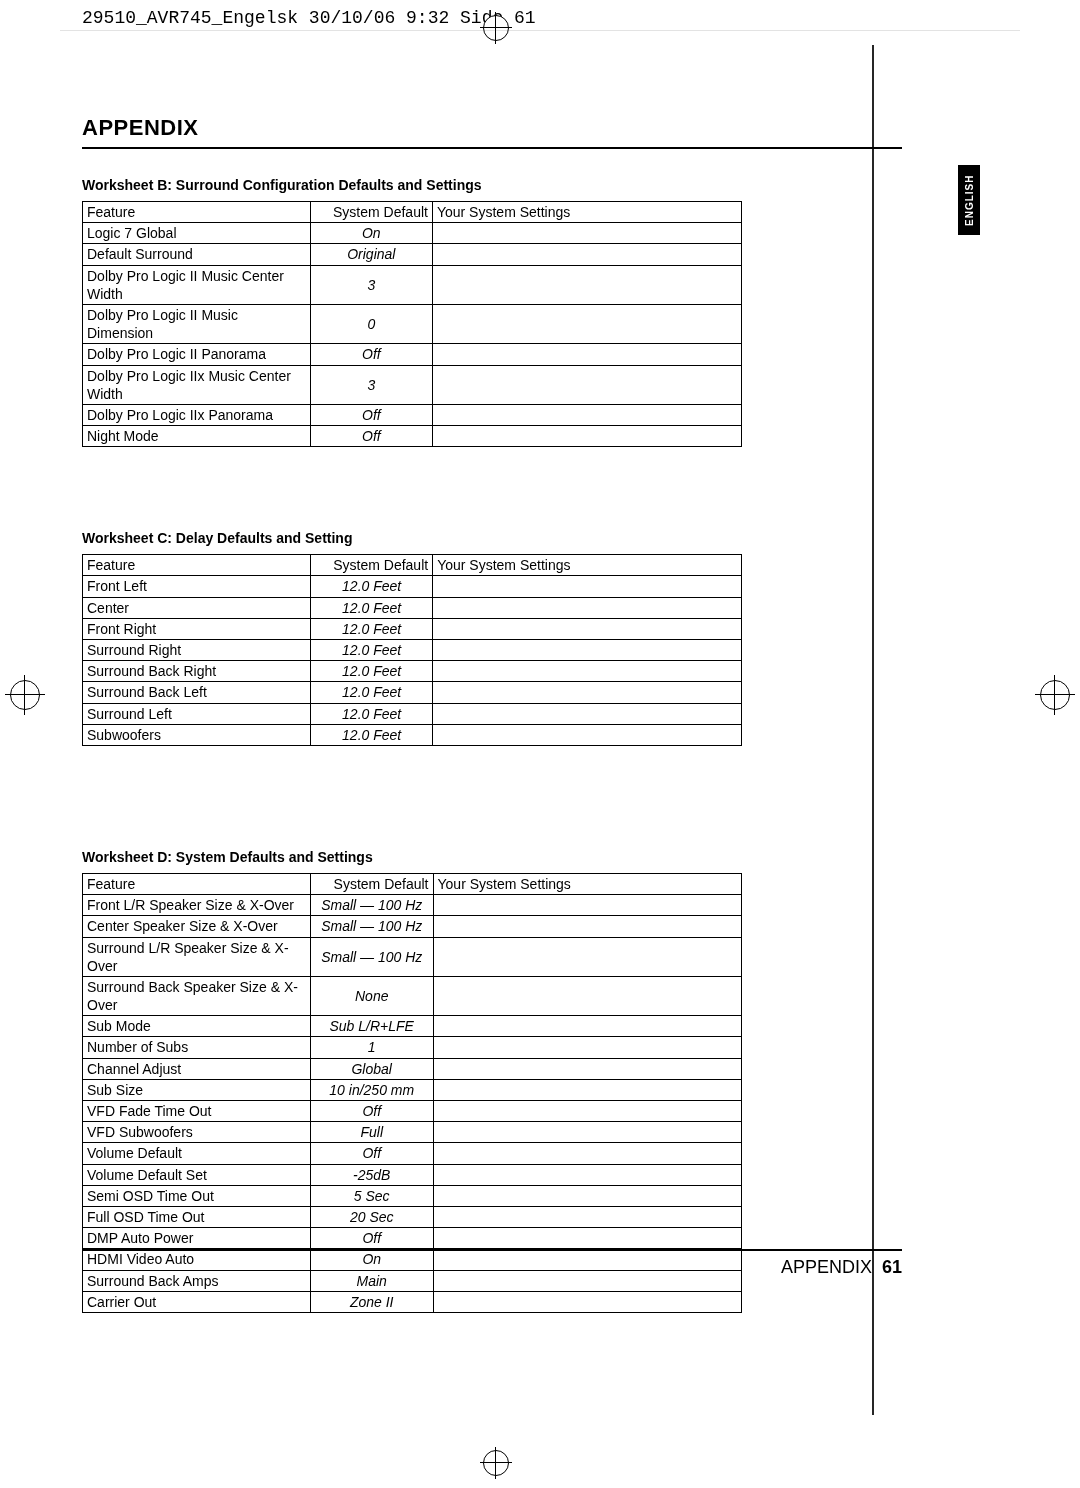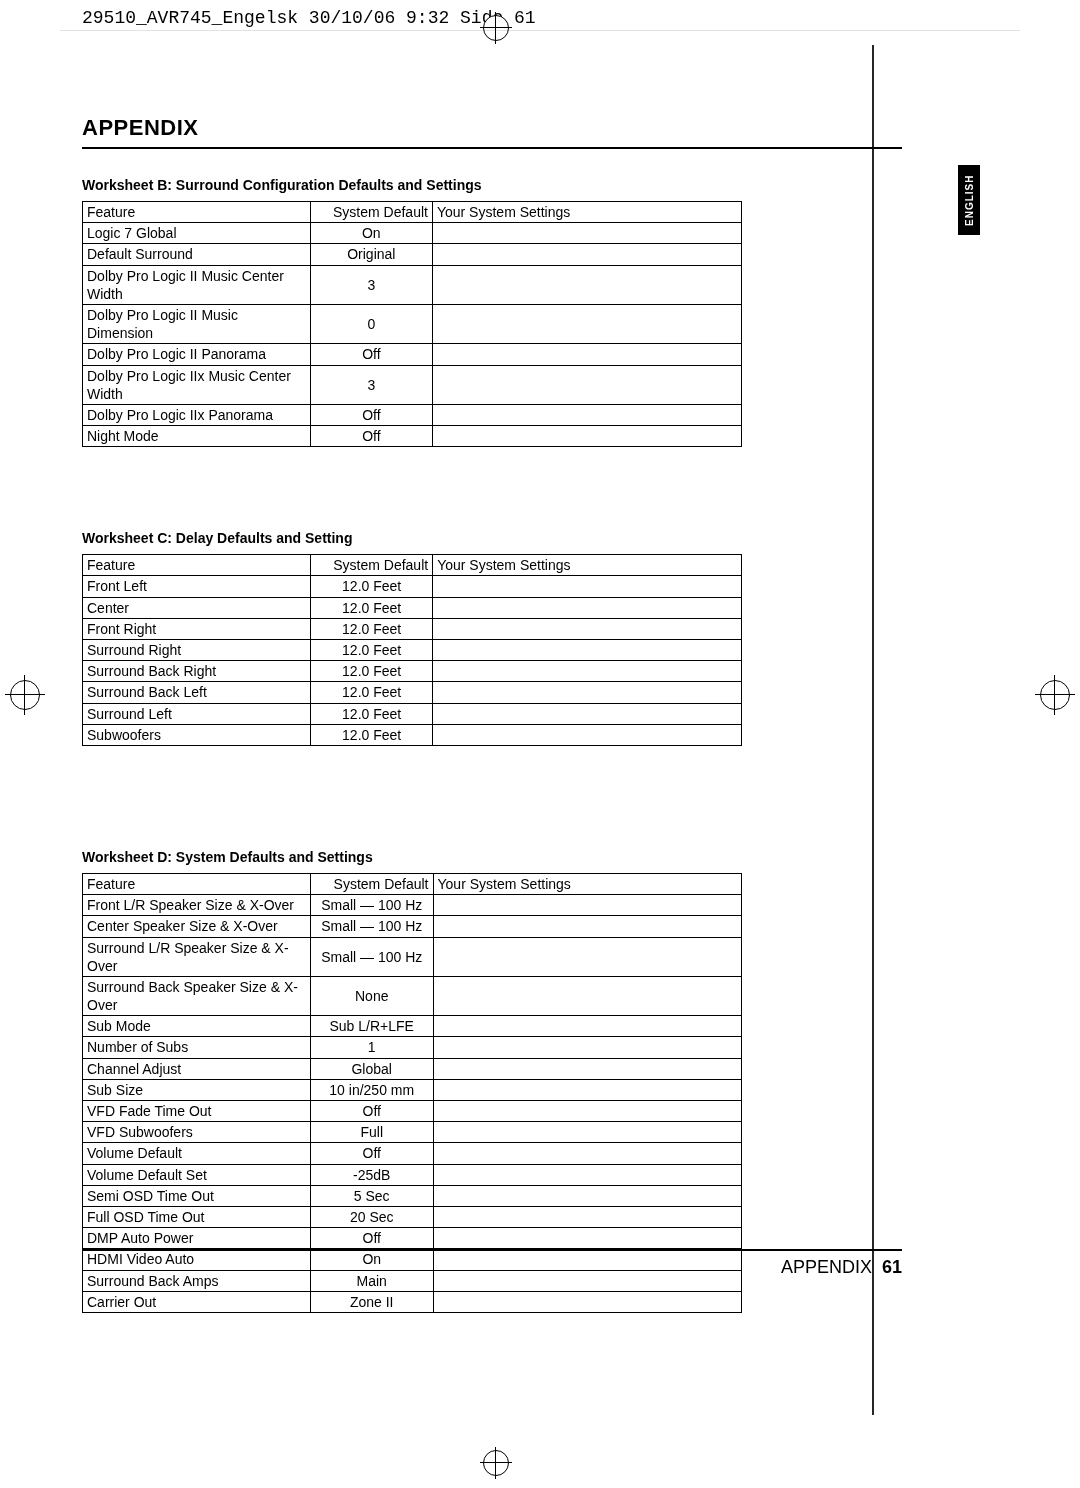--- a/index.html
+++ b/index.html
@@ -126,21 +126,21 @@
     height: 18px;
   }
   table.ws th {
     font-weight: normal;
     text-align: left;
   }
   .col-feature { width: 230px; text-align: left; }
   .col-default { width: 118px; text-align: center; }
   .col-settings { width: 312px; text-align: center; }
   .feature-cell { text-align: left; }
-  .default-cell { text-align: center; }
+  .default-cell { text-align: center; font-style: italic; }
   .settings-cell { }
   .header-row .col-default { text-align: right; padding-right:4px; }
   .header-row .col-settings { text-align: left; padding-right:10px; }
   .side-tab {
     position: absolute;
     right: 100px;
     top: 165px;
     width: 22px;
     height: 70px;
     background: #000;

